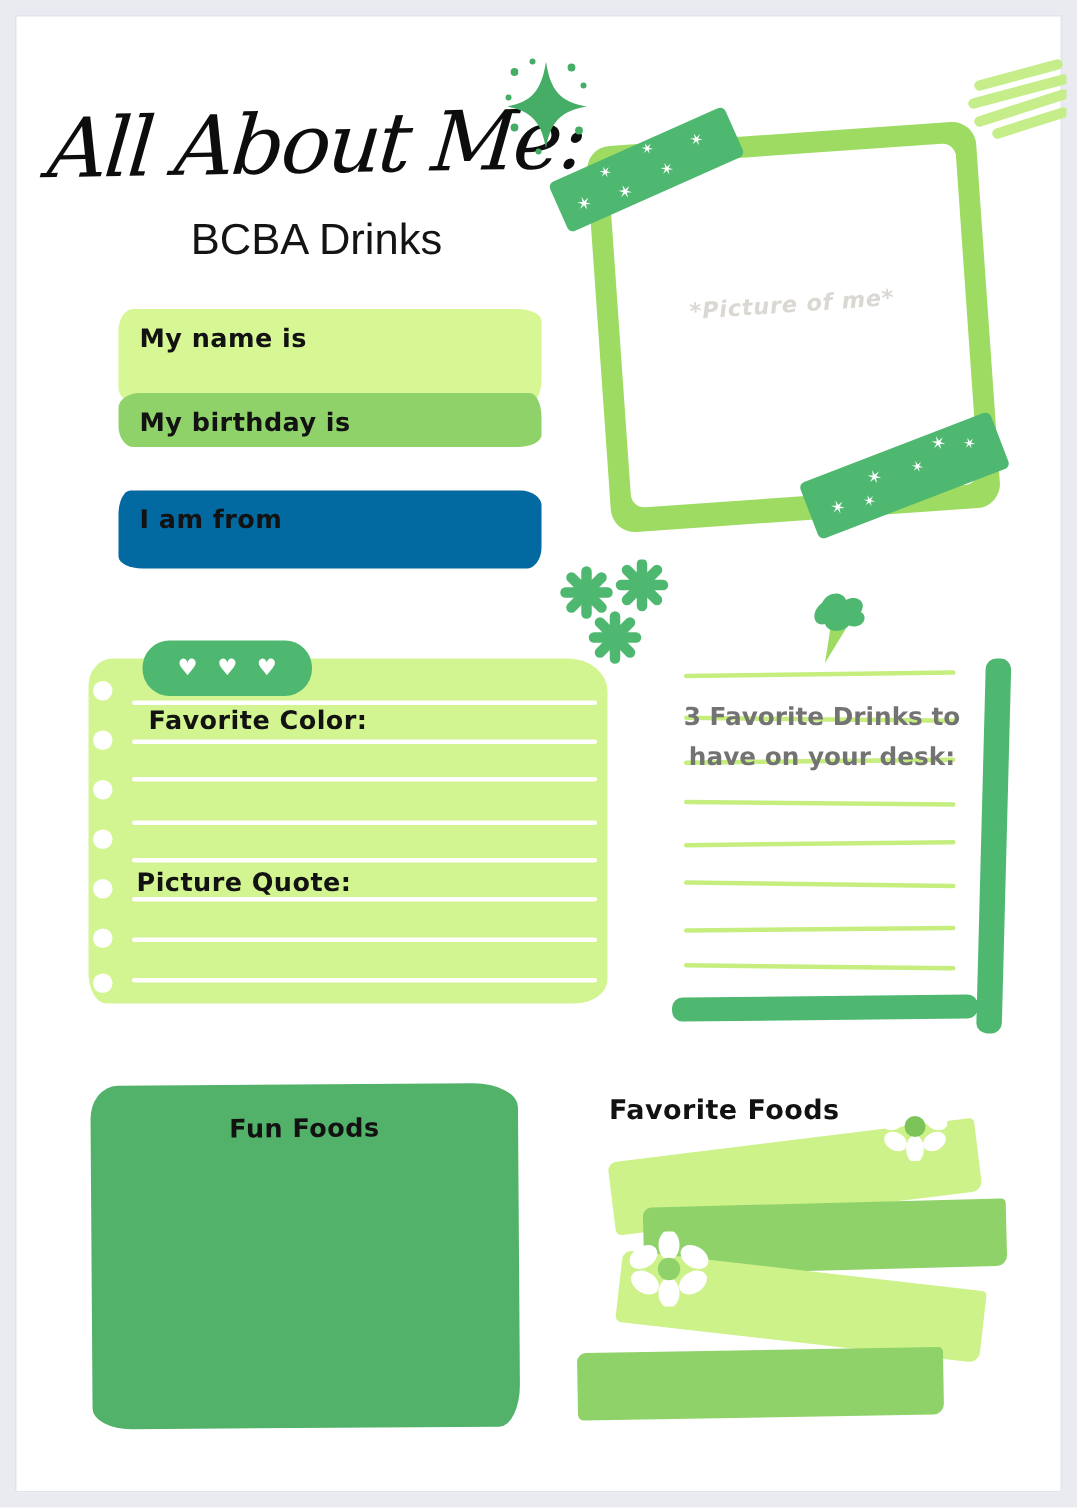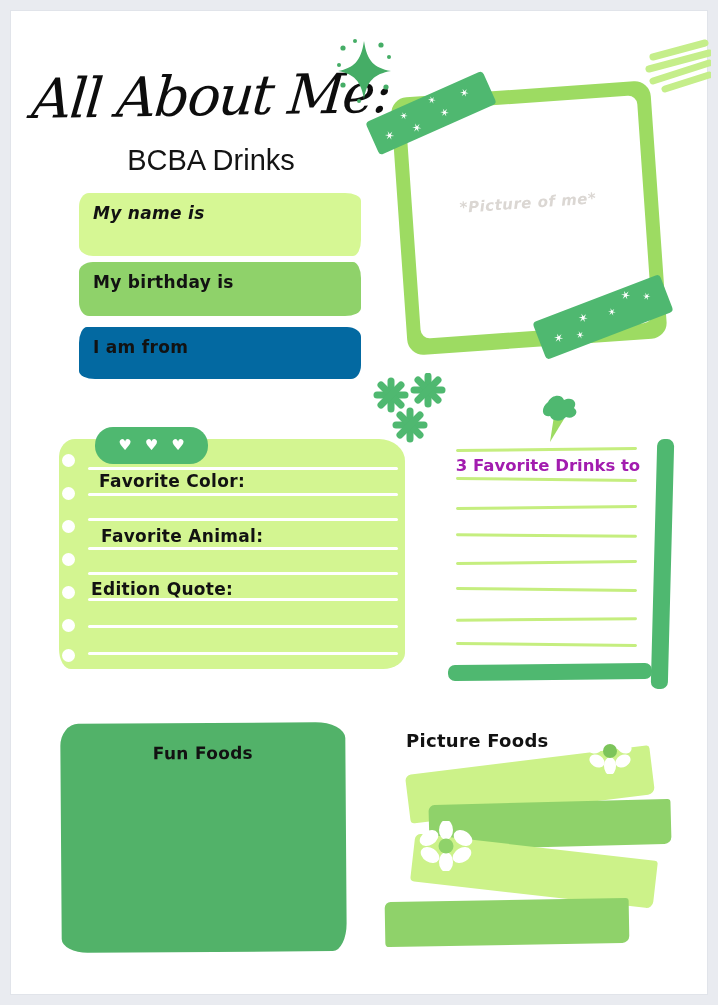--- a/index.html
+++ b/index.html
@@ -28,22 +28,22 @@
     left:8px; top:133px; width:384px; text-align:center;
     font-family:"Liberation Sans", sans-serif;
     font-size:29px; color:#141414;
   }
 
   
   .lbl { font-weight:bold; font-size:17px; color:#121212; letter-spacing:.3px; }
 
   
   .bar { left:68px; width:282px; padding:10px 0 0 14px; }
-  .bar-1 { top:182px; height:63px; background:#d6f794; border-radius:10px 16px 8px 14px / 14px 8px 16px 10px;font-style:italic; }
-  .bar-2 { top:251px; height:54px; background:#8fd26a; border-radius:14px 8px 16px 10px / 10px 16px 8px 14px; }
+  .bar-1 { top:195px; height:63px; background:#d6f794; border-radius:10px 16px 8px 14px / 14px 8px 16px 10px; }
+  .bar-2 { top:251px; height:36px; background:#8fd26a; border-radius:14px 8px 16px 10px / 10px 16px 8px 14px; }
   .bar-3 { top:316px; height:52px; background:#0369a1; border-radius:8px 14px 10px 16px / 16px 10px 14px 8px; }
 
   
   .photo-frame {
     left:388px; top:78px; width:260px; height:258px;
     background:#9ddb62; border-radius:16px; transform:rotate(-4deg);
   }
   .photo-area {
     position:absolute; left:14px; top:14px; right:14px; bottom:16px;
     background:#ffffff; border-radius:9px;
@@ -76,22 +76,22 @@
     display:flex; align-items:center; justify-content:center; gap:13px;
   }
   .heart { color:#ffffff; font-size:15px; line-height:1; }
   .hole { left:51px; width:13px; height:13px; background:#ffffff; border-radius:50%; z-index:2; }
   .nline { left:77px; width:310px; height:3px; background:#ffffff; border-radius:2px; z-index:1; }
   .field-label { z-index:2; }
 
   
   .dline { left:445px; width:181px; height:3px; background:#c5ee7f; border-radius:2px; }
   .drinks-title {
-    left:438px; top:441px; width:198px; text-align:center;
-    font-weight:bold; font-size:16.5px; line-height:27px; color:#a21caf; z-index:2;
+    left:438px; top:453px; width:198px; text-align:center;
+    font-weight:bold; font-size:16.5px; line-height:27px; color:#737373; z-index:2;
   }
   .dborder-r { left:643px; top:428px; width:17px; height:250px; background:#4fb870; border-radius:7px; transform:rotate(1.5deg); }
   .dborder-b { left:437px; top:653px; width:204px; height:16px; background:#4fb870; border-radius:7px; transform:rotate(-0.6deg); }
   .pushpin { left:527px; top:381px; width:42px; height:54px; }
 
   
   .fun-facts {
     left:50px; top:712px; width:285px; height:229px;
     background:#52b269; transform:rotate(-0.4deg);
     border-radius:18px 30px 14px 26px / 22px 16px 28px 14px;
@@ -207,46 +207,46 @@
   <div class="abs nline" style="top:614px;"></div>
   <div class="abs nline" style="top:641px;"></div>
   <div class="abs hole" style="top:443px;"></div>
   <div class="abs hole" style="top:476px;"></div>
   <div class="abs hole" style="top:509px;"></div>
   <div class="abs hole" style="top:542px;"></div>
   <div class="abs hole" style="top:575px;"></div>
   <div class="abs hole" style="top:608px;"></div>
   <div class="abs hole" style="top:638px;"></div>
   <div class="abs lbl field-label" style="left:88px; top:460px;">Favorite Color:</div>
-  <div class="abs lbl field-label" style="left:90px; top:515px;">Favorite Animal:</div>
-  <div class="abs lbl field-label" style="left:80px; top:568px;">Edition Quote:</div>
+  <div class="abs lbl field-label" style="left:80px; top:568px;">Picture Quote:</div>
 
   <svg class="abs pushpin" viewBox="0 0 42 54">
     <polygon points="16,24 26,27 12,50" fill="#9ddb62"></polygon>
     <path d="M10 10 C14 2 24 2 26 8 C34 4 40 10 36 16 C42 20 36 28 28 25 C24 30 14 30 12 24 C4 26 2 16 10 10 Z" fill="#4fb870"></path>
   </svg>
   <div class="abs dline" style="top:437px; transform:rotate(-0.7deg);"></div>
   <div class="abs dline" style="top:467px; transform:rotate(0.6deg);"></div>
   <div class="abs dline" style="top:495px; transform:rotate(-0.6deg);"></div>
   <div class="abs dline" style="top:523px; transform:rotate(0.5deg);"></div>
   <div class="abs dline" style="top:550px; transform:rotate(-0.6deg);"></div>
   <div class="abs dline" style="top:577px; transform:rotate(0.7deg);"></div>
   <div class="abs dline" style="top:607px; transform:rotate(-0.5deg);"></div>
   <div class="abs dline" style="top:632px; transform:rotate(0.6deg);"></div>
   <div class="abs drinks-title">
     <div>3 Favorite Drinks to</div>
+    <div>have on your desk:</div>
   </div>
   <div class="abs dborder-r"></div>
   <div class="abs dborder-b"></div>
 
   <div class="abs fun-facts">
     <span class="lbl">Fun Foods</span>
   </div>
 
-  <div class="abs lbl foods-heading">Picture Foods</div>
+  <div class="abs lbl foods-heading">Favorite Foods</div>
   <div class="abs strip strip-1"></div>
   <div class="abs strip strip-2"></div>
   <div class="abs strip strip-3"></div>
   <div class="abs strip strip-4"></div>
   <svg class="abs daisy-1" viewBox="0 0 46 42">
     <g fill="#ffffff">
       <ellipse cx="23" cy="8" rx="6" ry="9"></ellipse>
       <ellipse cx="23" cy="34" rx="6" ry="9"></ellipse>
       <ellipse cx="9" cy="15" rx="8" ry="6" transform="rotate(-30 9 15)"></ellipse>
       <ellipse cx="37" cy="15" rx="8" ry="6" transform="rotate(30 37 15)"></ellipse>

